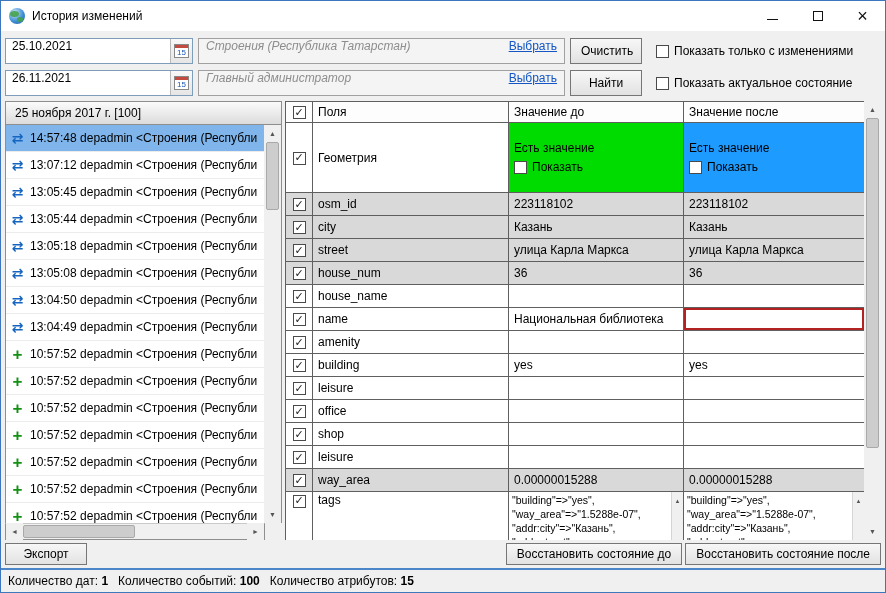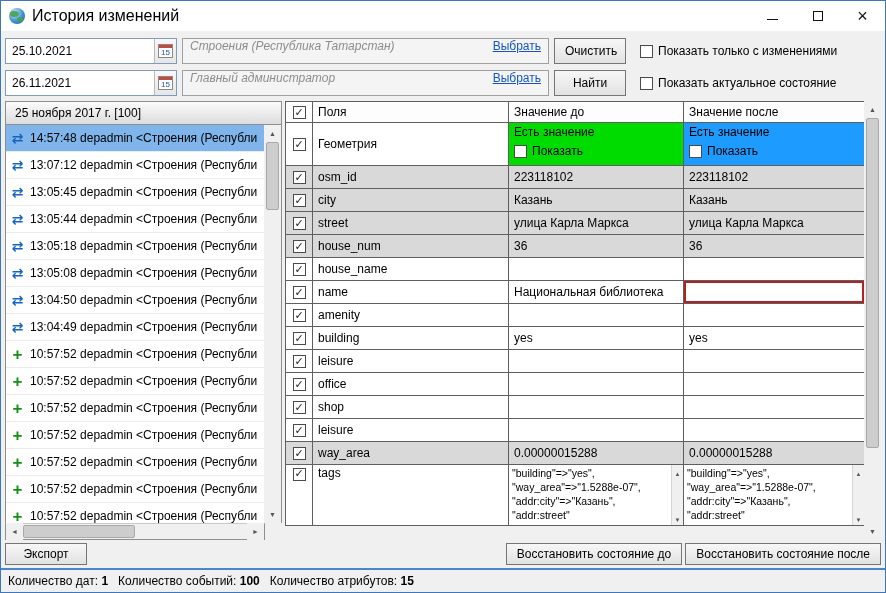--- a/index.html
+++ b/index.html
@@ -5,31 +5,31 @@
   * { margin:0; padding:0; box-sizing:border-box; }
   html,body { width:886px; height:593px; }
   body { font-family:"Liberation Sans","DejaVu Sans",sans-serif; font-size:12px; color:#000; background:#e8e8e8; }
   .window { width:886px; height:593px; background:#f0f0f0; border:1px solid #3c77bd; display:flex; flex-direction:column; overflow:hidden; }
 
   
   .titlebar { flex:0 0 30px; background:#fff; display:flex; align-items:center; padding-left:8px; }
   .globe { width:16px; height:16px; border-radius:50%; background:radial-gradient(circle at 35% 30%, #cfe9fa, #3f8fd4 55%, #1b5e9e); position:relative; overflow:hidden; margin-right:7px; flex:0 0 16px; }
   .globe .land { position:absolute; width:9px; height:6px; background:#46a24a; border-radius:50%; top:3px; left:1px; opacity:.9; }
   .globe .land2 { width:6px; height:5px; top:auto; left:auto; bottom:2px; right:2px; }
-  .title-text { font-size:16px; }
+  .title-text { font-size:12px; }
   .win-controls { margin-left:auto; display:flex; height:100%; }
   .win-btn { width:45px; height:100%; display:flex; align-items:center; justify-content:center; }
   .glyph-min { width:11px; height:1px; background:#111; display:block; margin-top:6px; }
   .glyph-max { width:10px; height:10px; border:1px solid #111; display:block; }
   .glyph-close::after { content:"×"; font-size:18px; line-height:1; color:#111; }
 
   
   .toolbar { flex:0 0 70px; padding:7px 4px 5px 4px; display:flex; flex-direction:column; gap:6px; }
   .tb-row { display:flex; align-items:center; gap:5px; height:26px; }
-  .date-field { width:172px; height:26px; background:#fff; border:1px solid #7f9db9; display:flex; align-items:center; }
+  .date-field { width:188px; height:26px; background:#fff; border:1px solid #7f9db9; display:flex; align-items:flex-start; }
   .date-text { flex:1; padding-left:6px; }
   .date-btn { width:22px; height:24px; background:linear-gradient(#f8f8f8,#e6e6e6); border-left:1px solid #b9b9b9; display:flex; align-items:center; justify-content:center; }
   .cal-icon { width:15px; height:14px; background:#fff; border:1px solid #888; position:relative; display:flex; align-items:flex-end; justify-content:center; }
   .cal-icon::before { content:""; position:absolute; top:0; left:0; right:0; height:3px; background:#c34a3f; }
   .cal-day { font-size:8px; line-height:9px; color:#1a56b0; }
   .select-field { width:367px; height:26px; background:#f4f4f4; border:1px solid #a0a0a0; display:flex; padding:0 7px; }
   .select-text { flex:1; color:#8d8d8d; font-style:italic; white-space:nowrap; overflow:hidden; }
   .select-link { color:#1556c4; text-decoration:underline; cursor:pointer; margin-left:6px; white-space:nowrap; }
   .btn { font-family:inherit; font-size:12px; color:#000; background:linear-gradient(#f7f7f7,#e2e2e2); border:1px solid #767676; height:26px; padding:0 10px; }
   .tb-btn { width:72px; flex:0 0 72px; }
@@ -65,21 +65,21 @@
   
   .right-panel { flex:1; display:flex; min-width:0; min-height:0; }
   .grid-area { width:579px; flex:0 0 579px; overflow:hidden; background:#f0f0f0; }
   table.grid { border-collapse:collapse; table-layout:fixed; width:579px; background:#fff; }
   .grid th, .grid td { border:1px solid #5f5f5f; padding:1px 5px; text-align:left; vertical-align:middle; font-weight:normal; white-space:nowrap; overflow:hidden; }
   .grid th { height:21px; background:#fdfdfd; }
   .grid tbody td { height:23px; }
   .cb-cell { text-align:center !important; padding:1px 0 !important; }
   tr.shaded td { background:#d9d9d9; }
   tr.geometry-row td { height:43px; }
-  .geom-cell { vertical-align:top !important; padding:2px 5px !important; }
+  .geom-cell { vertical-align:top !important; padding:18px 5px !important; }
   .geom-text { line-height:15px; }
   .geom-cb { display:flex; align-items:center; gap:5px; margin-top:4px; cursor:default; }
   td.changed { background:#fff; }
   tr.tags-row td { height:60px; vertical-align:top; }
   .tags-cell { padding:0 !important; }
   .tags-box { display:flex; height:60px; background:#fff; }
   .tags-text { flex:1; font-size:10.5px; line-height:14px; white-space:pre; overflow:hidden; padding:1px 3px; }
   .mini-sb { width:12px; flex:0 0 12px; background:#f0f0f0; border-left:1px solid #d5d5d5; display:flex; flex-direction:column; justify-content:space-between; align-items:center; }
   .mini-up::after { content:"▲"; font-size:6px; color:#555; }
   .mini-down::after { content:"▼"; font-size:6px; color:#555; }

